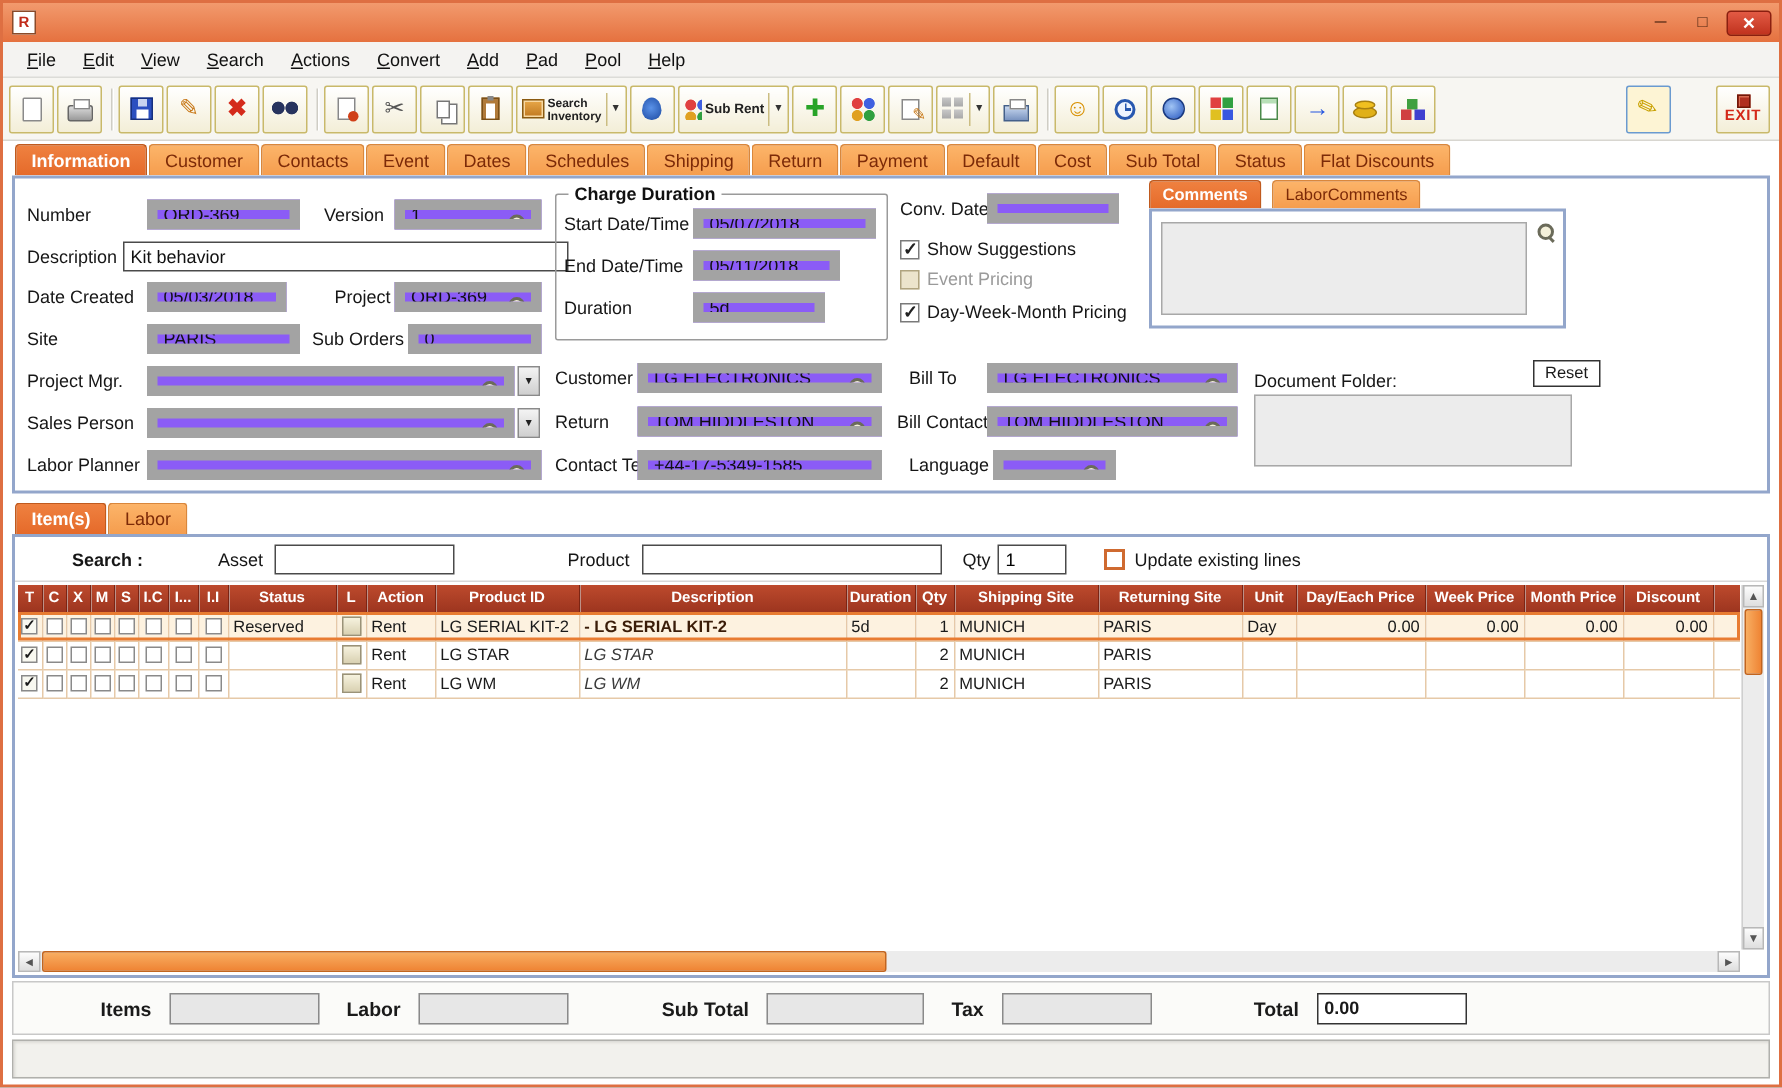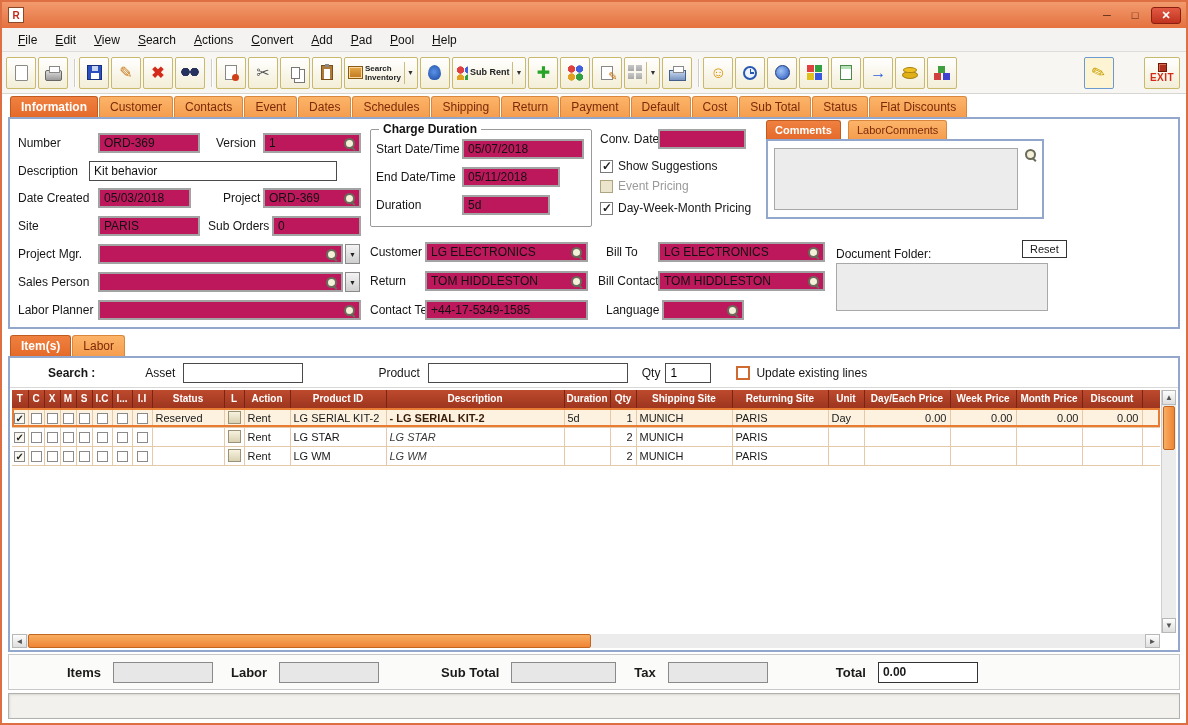--- a/index.html
+++ b/index.html
@@ -71,21 +71,21 @@
   .tab{height:21px;display:flex;align-items:center;padding:0 10px;font-size:12px;color:#7c2a08;background:linear-gradient(#fcb469,#f59d4e);border:1px solid #d9873c;border-bottom:none;border-radius:3px 3px 0 0;margin-right:1px;white-space:nowrap}
   .tab.active{background:linear-gradient(#ef8140,#e56a2a);color:#fff;font-weight:bold;border-color:#c05a1e}
   .minitab{height:19px;font-size:11px;padding:0 8px}
 
   
   .panel{border:2px solid #93a6cb;background:#fff;margin:0 6px;position:relative;flex:0 0 auto}
   .info-panel{height:212px}
   .items-panel{height:296px;margin-top:0}
 
   .lbl{position:absolute;font-size:12px;color:#161616;white-space:nowrap}
-  .fld{position:absolute;height:20px;background:#be185d;border:2px solid #a3a3a3;display:flex;align-items:center;padding:0 4px;font-size:12px;color:#111;white-space:nowrap;overflow:hidden}
+  .fld{position:absolute;height:20px;background:#8b5cf6;border:7px solid #a3a3a3;display:flex;align-items:center;padding:0 4px;font-size:12px;color:#111;white-space:nowrap;overflow:hidden}
   .fld.white{background:#fff;border:1px solid #4a4a4a}
   .fld .mag{position:absolute;right:2px;top:3px}
   .mag{display:inline-block;width:13px;height:13px;position:relative}
   .mag::before{content:"";position:absolute;left:0;top:0;width:7px;height:7px;border:2px solid #6b6b5a;border-radius:50%;background:#f4f0da}
   .mag::after{content:"";position:absolute;left:8px;top:8px;width:5px;height:2px;background:#6b6b5a;transform:rotate(45deg);transform-origin:0 0}
   .dropbtn{position:absolute;width:15px;height:20px;background:linear-gradient(#f4f4f4,#cfcfcf);border:1px solid #8a8a8a;display:flex;align-items:center;justify-content:center;font-size:7px;color:#222}
   .groupbox{position:absolute;border:1px solid #9a9a9a;border-radius:2px}
   .grouptitle{position:absolute;top:-8px;left:8px;background:#fff;padding:0 4px;font-weight:bold;font-size:12px;color:#111}
   .cb{display:inline-block;width:13px;height:13px;background:#fff;border:1px solid #7a7a7a;position:relative;vertical-align:middle}
   .cb.checked::after{content:"\2713";position:absolute;left:1px;top:-2px;font-size:12px;font-weight:bold;color:#222}
@@ -285,21 +285,21 @@
 
     <div class="lbl" style="left:8px;top:17px">Number</div>
     <div class="fld" style="left:88px;top:14px;width:102px">ORD-369</div>
     <div class="lbl" style="left:206px;top:17px">Version</div>
     <div class="fld" style="left:253px;top:14px;width:98px">
         <span>1</span>
         <span class="mag"></span>
       </div>
 
     <div class="lbl" style="left:8px;top:45px">Description</div>
-    <div class="fld white" style="left:79px;top:42px;width:248px">Kit behavior</div>
+    <div class="fld white" style="left:72px;top:42px;width:297px">Kit behavior</div>
 
     <div class="lbl" style="left:8px;top:72px">Date Created</div>
     <div class="fld" style="left:88px;top:69px;width:93px">05/03/2018</div>
     <div class="lbl" style="left:213px;top:72px">Project</div>
     <div class="fld" style="left:253px;top:69px;width:98px">
         <span>ORD-369</span>
         <span class="mag"></span>
       </div>
 
     <div class="lbl" style="left:8px;top:100px">Site</div>

